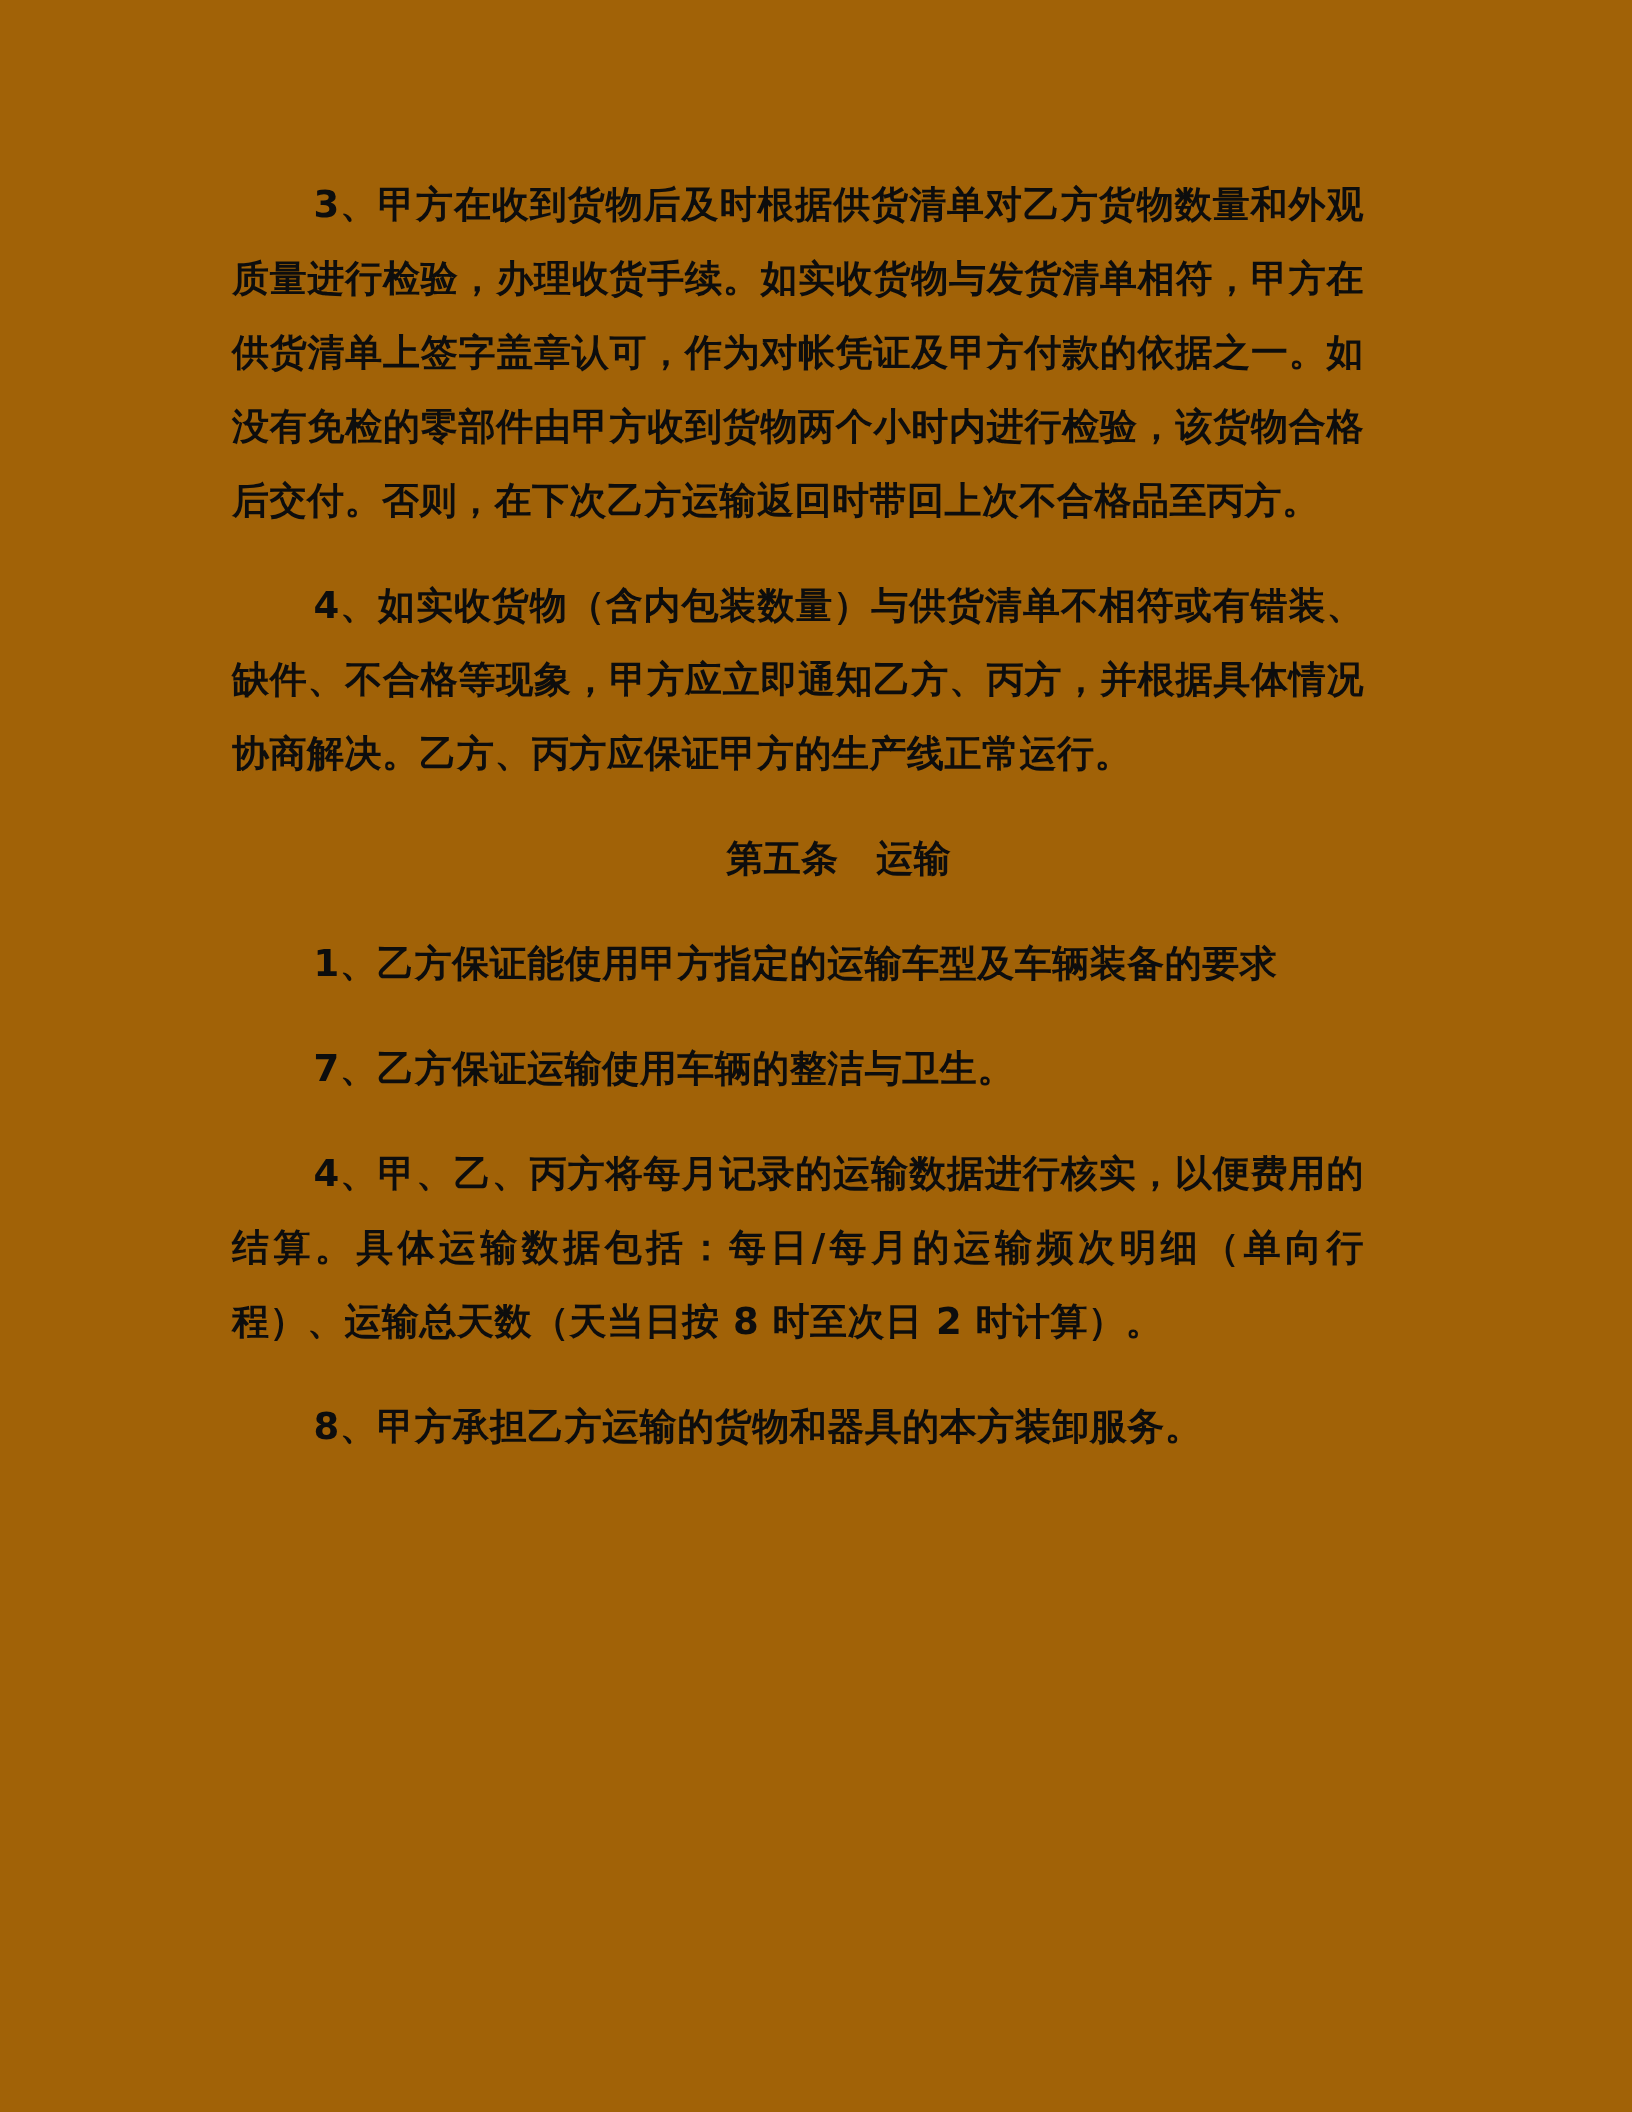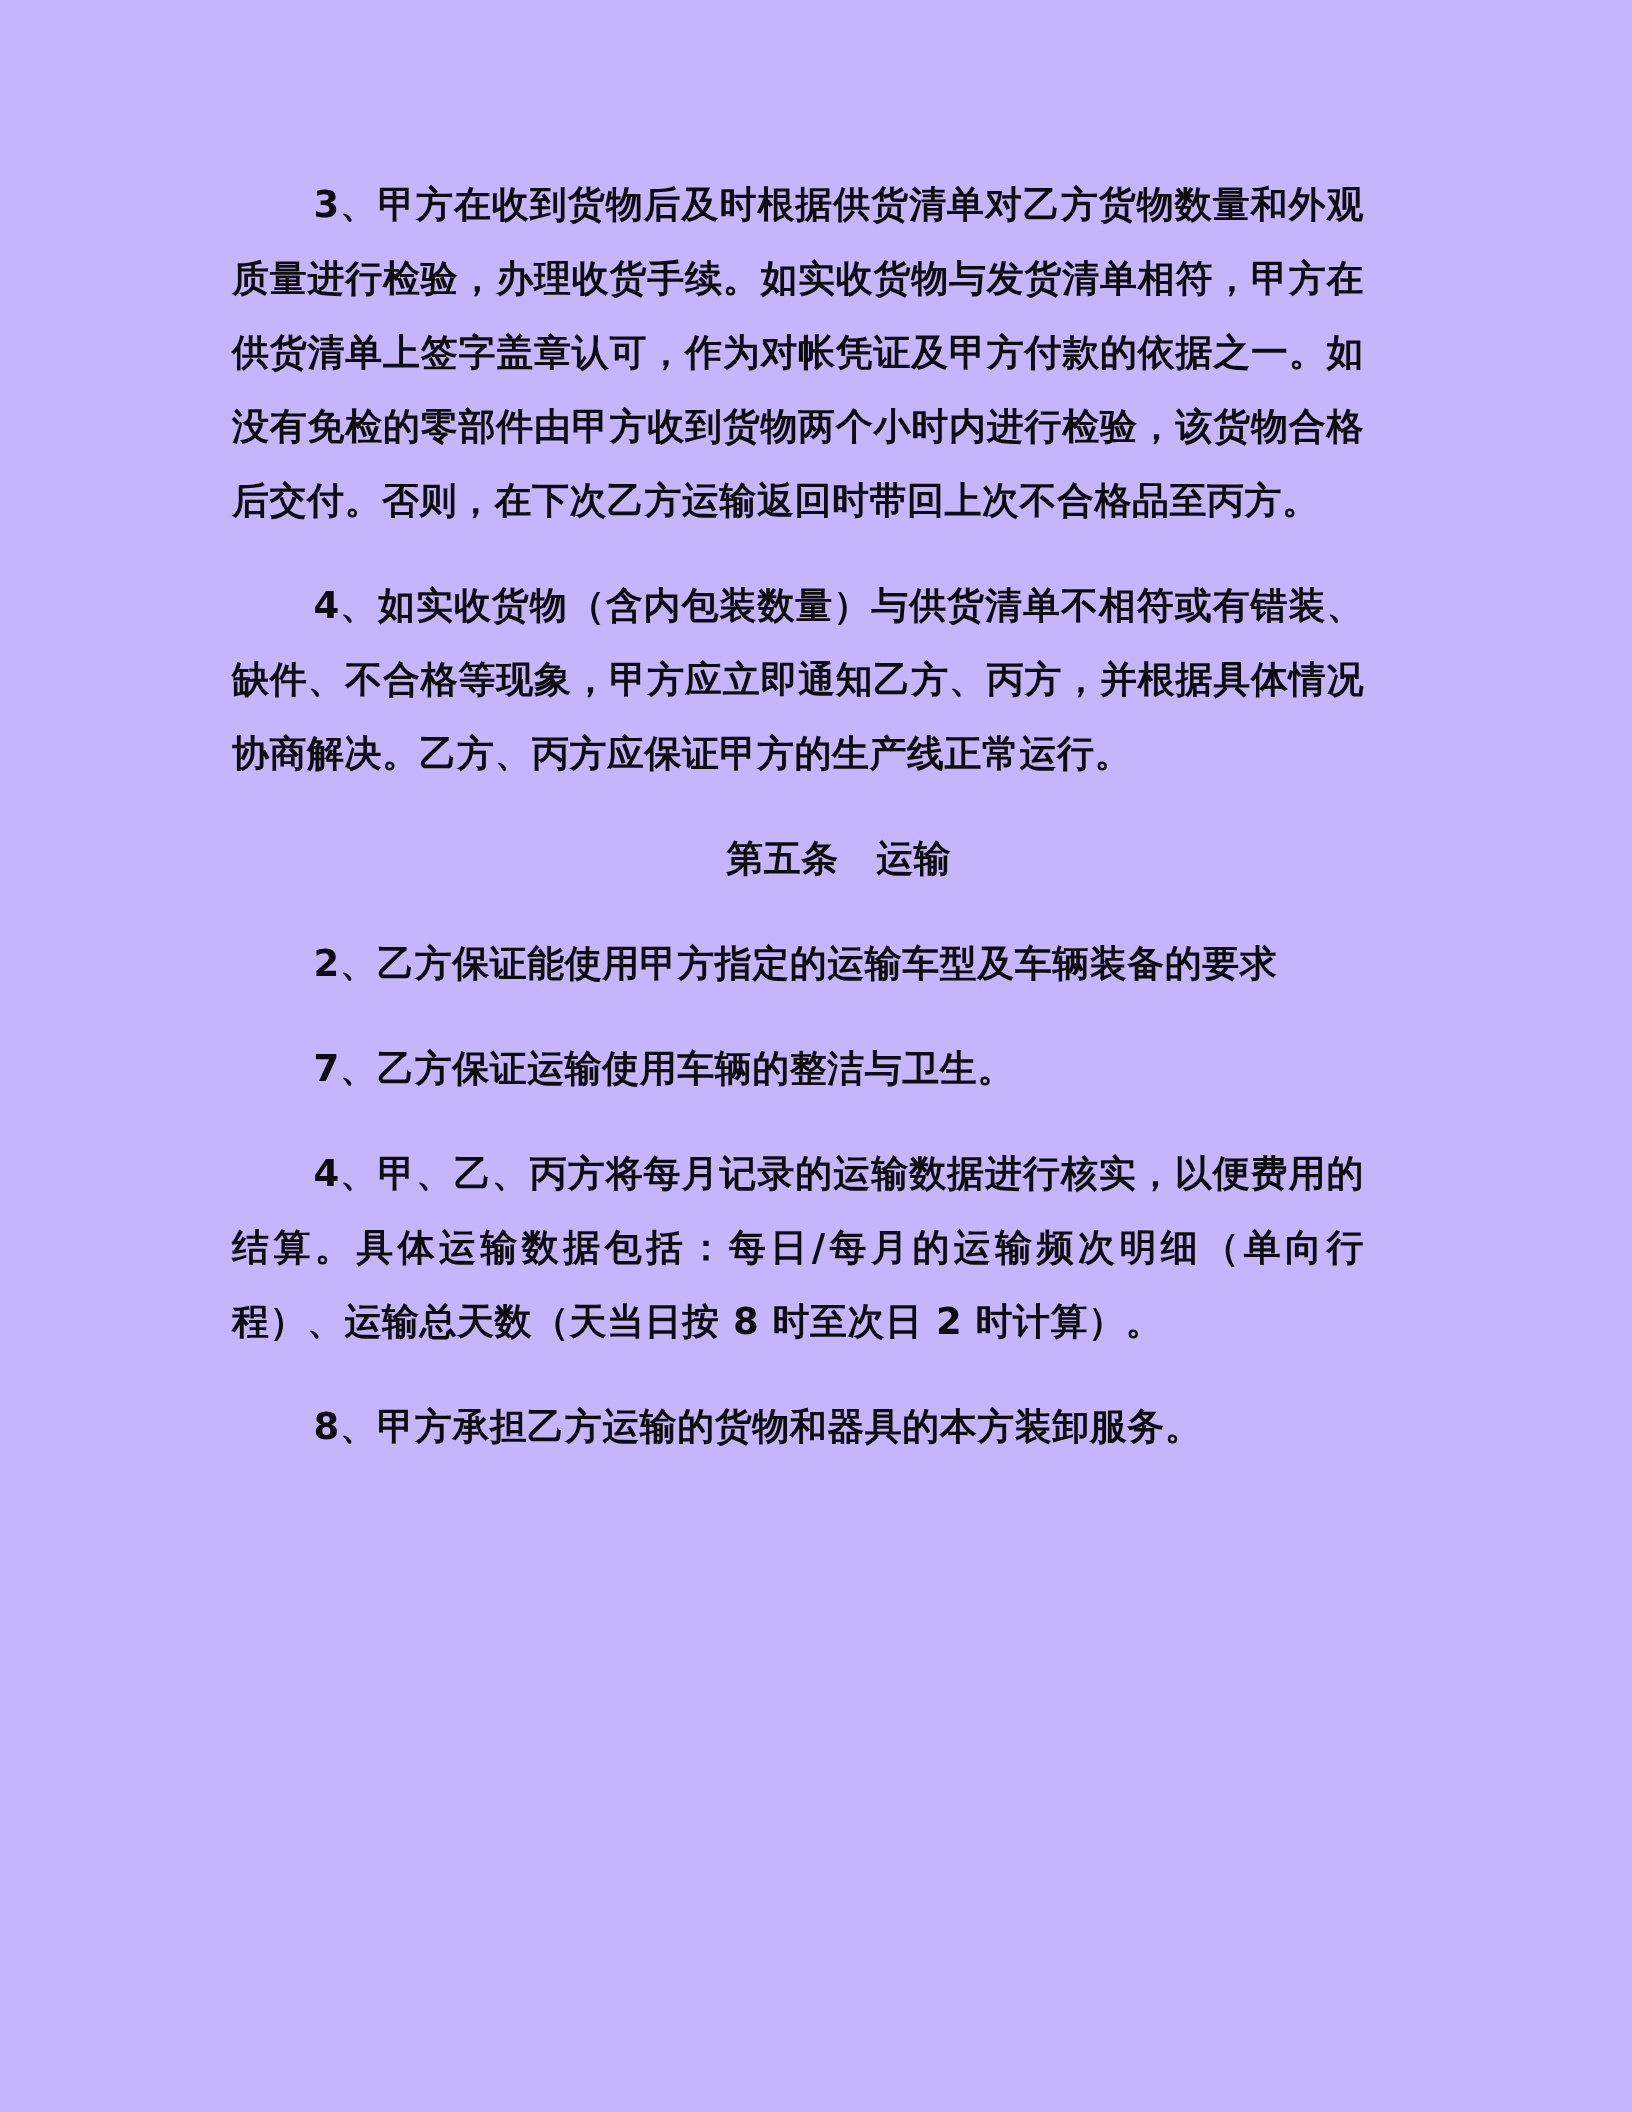--- a/index.html
+++ b/index.html
@@ -5,21 +5,21 @@
   html, body {
     margin: 0;
     padding: 0;
     background: #ffffff;
   }
   .page {
     position: relative;
     width: 1632px;
     height: 2112px;
     margin: 0 auto;
-    background: #c4b5fd;
+    background: #a16207;
     overflow: hidden;
     box-sizing: border-box;
     padding: 168px 268px 120px 232px;
     font-family: "DejaVu Sans", "Liberation Sans", sans-serif;
     color: #0d0d0d;
   }
   .doc-body {
     width: 100%;
   }
   .para {
@@ -44,21 +44,21 @@
 
 <div class="page">
   <div class="doc-body">
 
     <p class="para">3、甲方在收到货物后及时根据供货清单对乙方货物数量和外观质量进行检验，办理收货手续。如实收货物与发货清单相符，甲方在供货清单上签字盖章认可，作为对帐凭证及甲方付款的依据之一。如没有免检的零部件由甲方收到货物两个小时内进行检验，该货物合格后交付。否则，在下次乙方运输返回时带回上次不合格品至丙方。</p>
 
     <p class="para">4、如实收货物（含内包装数量）与供货清单不相符或有错装、缺件、不合格等现象，甲方应立即通知乙方、丙方，并根据具体情况协商解决。乙方、丙方应保证甲方的生产线正常运行。</p>
 
     <p class="para heading">第五条　运输</p>
 
-    <p class="para">2、乙方保证能使用甲方指定的运输车型及车辆装备的要求</p>
+    <p class="para">1、乙方保证能使用甲方指定的运输车型及车辆装备的要求</p>
 
     <p class="para">7、乙方保证运输使用车辆的整洁与卫生。</p>
 
 
     <p class="para">4、甲、乙、丙方将每月记录的运输数据进行核实，以便费用的结算。具体运输数据包括：每日/每月的运输频次明细（单向行程）、运输总天数（天当日按 8 时至次日 2 时计算）。</p>
 
 
 
     <p class="para">8、甲方承担乙方运输的货物和器具的本方装卸服务。</p>
 

